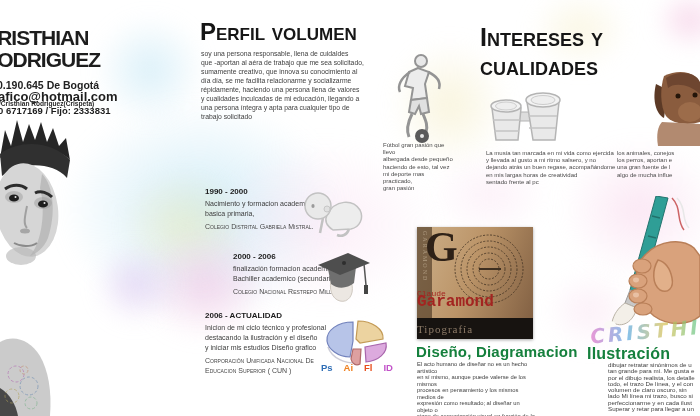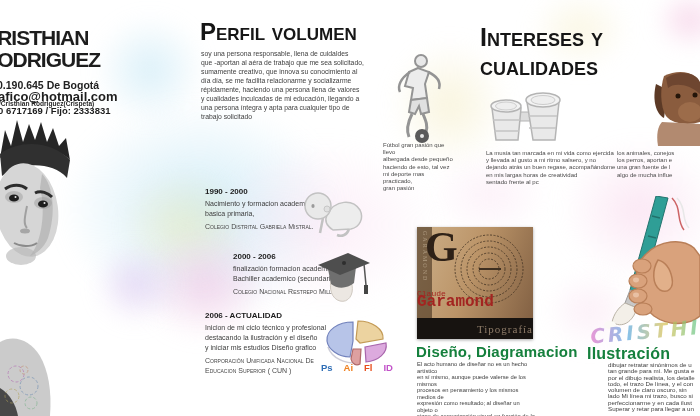--- a/index.html
+++ b/index.html
@@ -39,21 +39,21 @@
   .book-strip{position:absolute;left:0;top:0;width:15px;height:112px;background:rgba(54,36,20,.55);}
   .book-strip span{writing-mode:vertical-rl;font-size:6px;letter-spacing:2px;color:rgba(255,240,215,.4);
         font-family:"Liberation Serif",serif;display:block;margin:4px auto;}
   .book-g{position:absolute;left:8px;top:-4px;font-family:"Liberation Serif",serif;font-size:42px;
         font-weight:700;color:#2e2117;}
   .book-author{position:absolute;left:0;right:0;top:62px;text-align:left;color:#a32420;
         font-family:Liberation Mono, monospace;line-height:9px;}
   .book-author .sm{font-size:8px;display:block;}
   .book-author .lg{font-size:16px;font-weight:700;display:block;}
   .book-band{position:absolute;left:0;bottom:0;width:116px;height:21px;background:#171310;
-        display:flex;align-items:center;justify-content:flex-end;}
+        display:flex;align-items:center;justify-content:flex-start;}
   .book-band span{font-family:"Liberation Serif",serif;font-size:11px;color:#8d7b68;letter-spacing:1px;}
   .sub-hd{font-weight:800;color:#15803d;letter-spacing:.2px;}
   .dis-hd{left:416px;top:343px;font-size:15px;}
   .dis-body{left:417px;top:361px;font-size:5.8px;line-height:6.5px;width:120px;}
   .ilu-hd{left:587px;top:345px;font-size:16px;}
   .ilu-body{left:608px;top:362px;font-size:6.2px;line-height:6.3px;width:95px;}
   .signature{left:590px;top:318px;font-family:"DejaVu Sans",sans-serif;font-style:italic;
         font-weight:600;font-size:20px;letter-spacing:3px;transform:rotate(-5deg);
         background:linear-gradient(90deg,#e070c8,#58a8e0,#d8c050,#58c890,#9060d0);
         -webkit-background-clip:text;background-clip:text;color:transparent;opacity:.7;}

